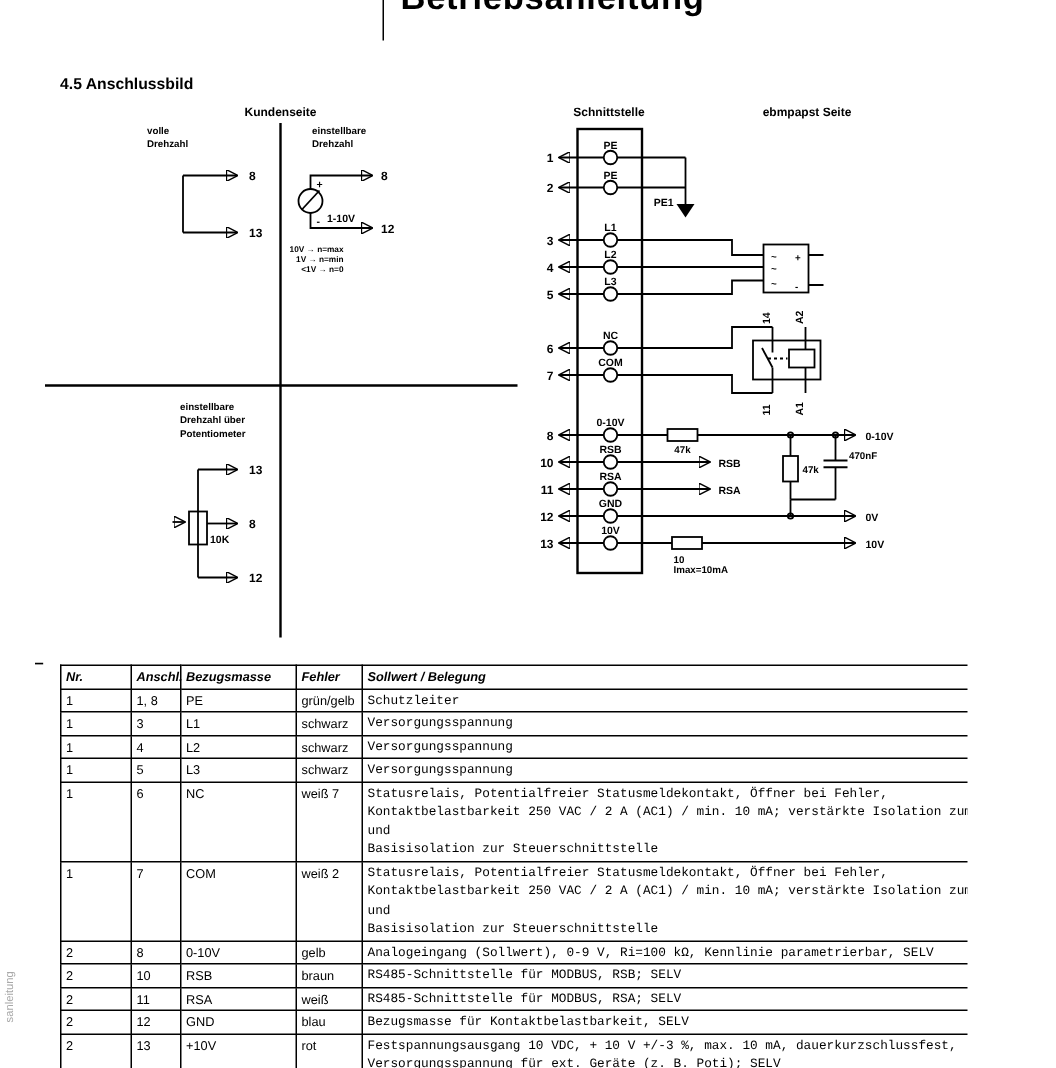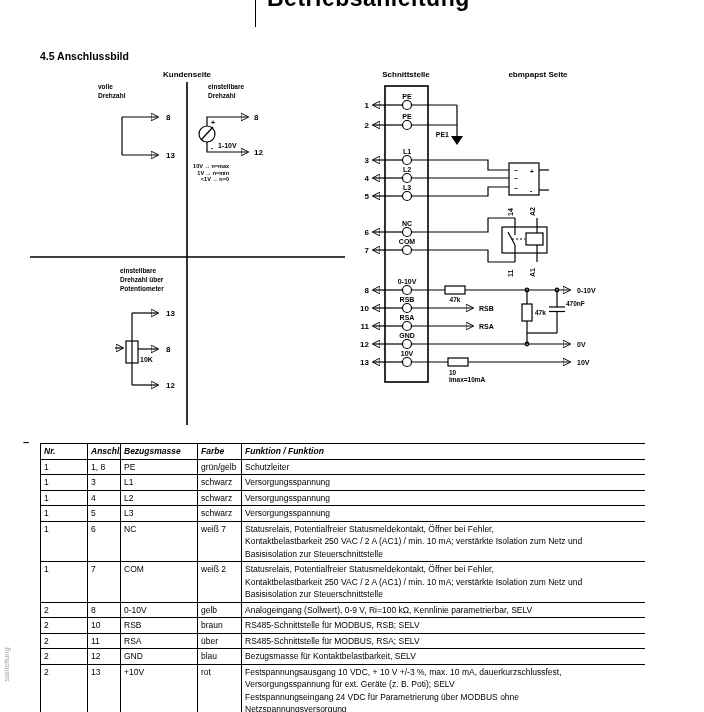--- a/index.html
+++ b/index.html
@@ -24,21 +24,21 @@
   .t7b  { font:bold 7px   "Liberation Sans",sans-serif; }
   .t8b  { font:bold 8px   "Liberation Sans",sans-serif; }
   .fillb { fill:#000; stroke:none; }
   .whitebox { fill:#fff; stroke:#000; }
   table.conn { position:absolute; left:40px; top:443px; width:647px; border-collapse:collapse;
                table-layout:fixed; font-size:8.5px; }
   table.conn th, table.conn td { border:1px solid #000; padding:1px 2px 1px 3px;
                vertical-align:top; text-align:left; line-height:12.5px; font-weight:normal; }
   table.conn th { font-weight:bold;font-style:italic; }
   td.b { font-weight:bold; }
-  td.funk { white-space:pre-line; }
+  td.funk { white-space:pre-line;font-family:Liberation Mono, monospace; }
 </style>
 </head>
 <body>
 
 <div class="page">
 
   <div class="header-rule"></div>
   <div class="doc-title">Betriebsanleitung</div>
   <div class="section-heading">4.5 Anschlussbild</div>
 
@@ -254,22 +254,22 @@
         <col style="width:33px">
         <col style="width:77px">
         <col style="width:44px">
         <col style="width:446px">
     </colgroup>
     <thead>
       <tr>
         <th>Nr.</th>
         <th>Anschl.</th>
         <th>Bezugsmasse</th>
-        <th>Farbe</th>
-        <th>Funktion / Funktion</th>
+        <th>Fehler</th>
+        <th>Sollwert / Belegung</th>
       </tr>
     </thead>
     <tbody>
       <tr>
         <td class="b">1</td>
         <td class="b">1, 8</td>
         <td class="b">PE</td>
         <td>grün/gelb</td>
         <td class="funk">Schutzleiter</td>
       </tr>
@@ -323,21 +323,21 @@
         <td class="b">2</td>
         <td class="b">10</td>
         <td class="b">RSB</td>
         <td>braun</td>
         <td class="funk">RS485-Schnittstelle für MODBUS, RSB; SELV</td>
       </tr>
       <tr>
         <td class="b">2</td>
         <td class="b">11</td>
         <td class="b">RSA</td>
-        <td>über</td>
+        <td>weiß</td>
         <td class="funk">RS485-Schnittstelle für MODBUS, RSA; SELV</td>
       </tr>
       <tr>
         <td class="b">2</td>
         <td class="b">12</td>
         <td class="b">GND</td>
         <td>blau</td>
         <td class="funk">Bezugsmasse für Kontaktbelastbarkeit, SELV</td>
       </tr>
       <tr>

